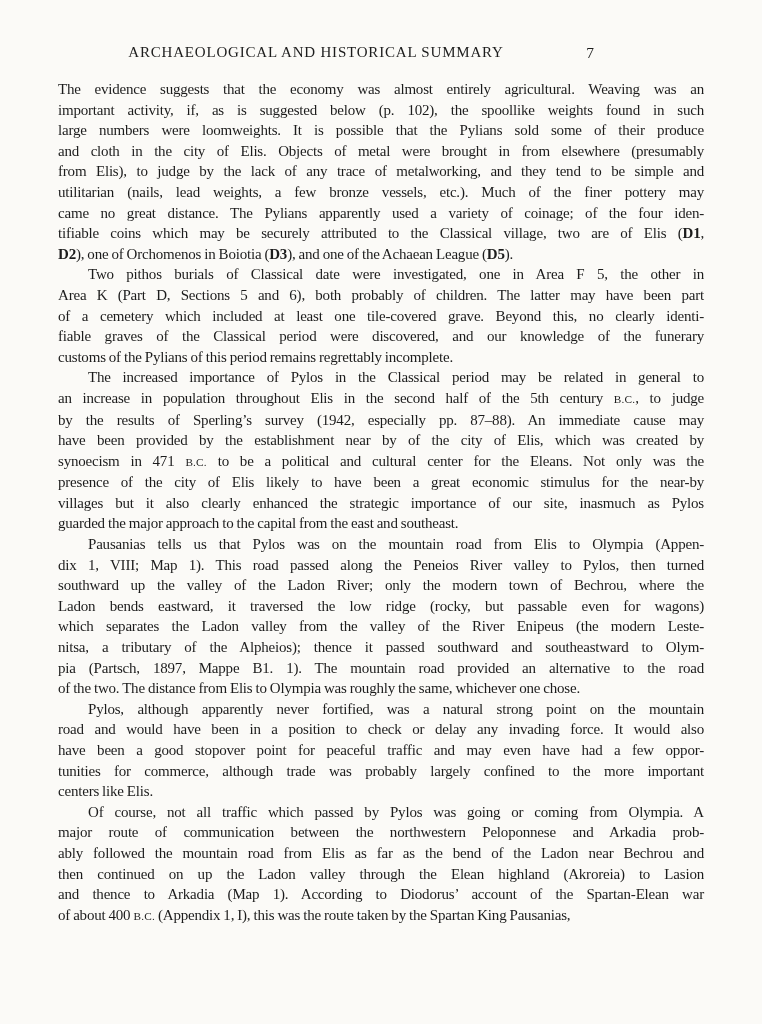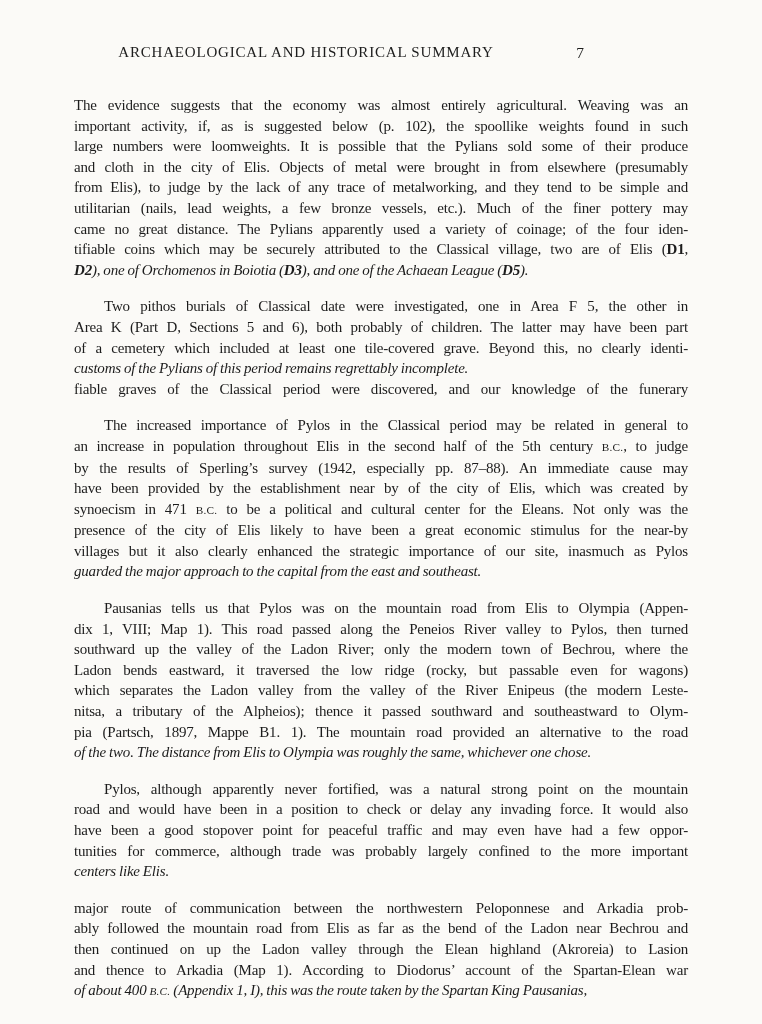--- a/index.html
+++ b/index.html
@@ -8,21 +8,21 @@
     width: 762px;
     height: 1024px;
     background: #fbfaf7;
     color: #1c1c1c;
     font-family: "Liberation Serif", "DejaVu Serif", serif;
     overflow: hidden;
   }
   .running-header {
     position: absolute;
     top: 44px;
-    left: 0;
+    left: 10px;
     width: 612px;
     height: 20px;
     text-align: center;
     font-size: 15px;
     letter-spacing: 0.8px;
     white-space: nowrap;
   }
   .page-number {
     position: absolute;
     top: 0;
@@ -33,26 +33,26 @@
   .text-block {
     position: absolute;
     top: 79px;
     left: 58px;
     width: 646px;
     font-size: 15px;
     line-height: 20.6px;
     letter-spacing: -0.2px;
     word-spacing: -0.5px;
   }
-  .para { margin: 16px; padding: 0; }
+  .para { margin: 0; padding: 0; }
   .line {
     text-align: justify;
     text-align-last: justify;
   }
-  .line.last { text-align-last: left; font-style: italic; }
+  .line.last { text-align-last: left; }
   .line.first { text-indent: 30px; }
   .b { font-weight: bold; }
   .sc { font-size: 0.75em; letter-spacing: 0.2px; }
 </style>
 </head>
 <body>
 
 <div class="page" style="background: rgb(251, 250, 247); color: rgb(28, 28, 28);">
   <header class="running-header">
     <span>ARCHAEOLOGICAL AND HISTORICAL SUMMARY</span>
@@ -67,22 +67,22 @@
         <div class="line">from Elis), to judge by the lack of any trace of metalworking, and they tend to be simple and</div>
         <div class="line">utilitarian (nails, lead weights, a few bronze vessels, etc.). Much of the finer pottery may</div>
         <div class="line">came no great distance. The Pylians apparently used a variety of coinage; of the four iden-</div>
         <div class="line">tifiable coins which may be securely attributed to the Classical village, two are of Elis (<span class="b">D1</span>,</div>
         <div class="line last"><span class="b">D2</span>), one of Orchomenos in Boiotia (<span class="b">D3</span>), and one of the Achaean League (<span class="b">D5</span>).</div>
       </div>
       <div class="para">
         <div class="line first">Two pithos burials of Classical date were investigated, one in Area F 5, the other in</div>
         <div class="line">Area K (Part D, Sections 5 and 6), both probably of children. The latter may have been part</div>
         <div class="line">of a cemetery which included at least one tile-covered grave. Beyond this, no clearly identi-</div>
+        <div class="line">fiable graves of the Classical period were discovered, and our knowledge of the funerary</div>
         <div class="line last">customs of the Pylians of this period remains regrettably incomplete.</div>
-        <div class="line">fiable graves of the Classical period were discovered, and our knowledge of the funerary</div>
       </div>
       <div class="para">
         <div class="line first">The increased importance of Pylos in the Classical period may be related in general to</div>
         <div class="line">an increase in population throughout Elis in the second half of the 5th century <span class="sc">B.C.</span>, to judge</div>
         <div class="line">by the results of Sperling’s survey (1942, especially pp. 87–88). An immediate cause may</div>
         <div class="line">have been provided by the establishment near by of the city of Elis, which was created by</div>
         <div class="line">synoecism in 471 <span class="sc">B.C.</span> to be a political and cultural center for the Eleans. Not only was the</div>
         <div class="line">presence of the city of Elis likely to have been a great economic stimulus for the near-by</div>
         <div class="line">villages but it also clearly enhanced the strategic importance of our site, inasmuch as Pylos</div>
         <div class="line last">guarded the major approach to the capital from the east and southeast.</div>
@@ -98,20 +98,21 @@
         <div class="line last">of the two. The distance from Elis to Olympia was roughly the same, whichever one chose.</div>
       </div>
       <div class="para">
         <div class="line first">Pylos, although apparently never fortified, was a natural strong point on the mountain</div>
         <div class="line">road and would have been in a position to check or delay any invading force. It would also</div>
         <div class="line">have been a good stopover point for peaceful traffic and may even have had a few oppor-</div>
         <div class="line">tunities for commerce, although trade was probably largely confined to the more important</div>
         <div class="line last">centers like Elis.</div>
       </div>
       <div class="para">
+        <div class="line first">Of course, not all traffic which passed by Pylos was going or coming from Olympia. A</div>
         <div class="line">major route of communication between the northwestern Peloponnese and Arkadia prob-</div>
         <div class="line">ably followed the mountain road from Elis as far as the bend of the Ladon near Bechrou and</div>
         <div class="line">then continued on up the Ladon valley through the Elean highland (Akroreia) to Lasion</div>
         <div class="line">and thence to Arkadia (Map 1). According to Diodorus’ account of the Spartan-Elean war</div>
         <div class="line last">of about 400 <span class="sc">B.C.</span> (Appendix 1, I), this was the route taken by the Spartan King Pausanias,</div>
       </div>
     </main>
 </div>
 
 </body></html>

